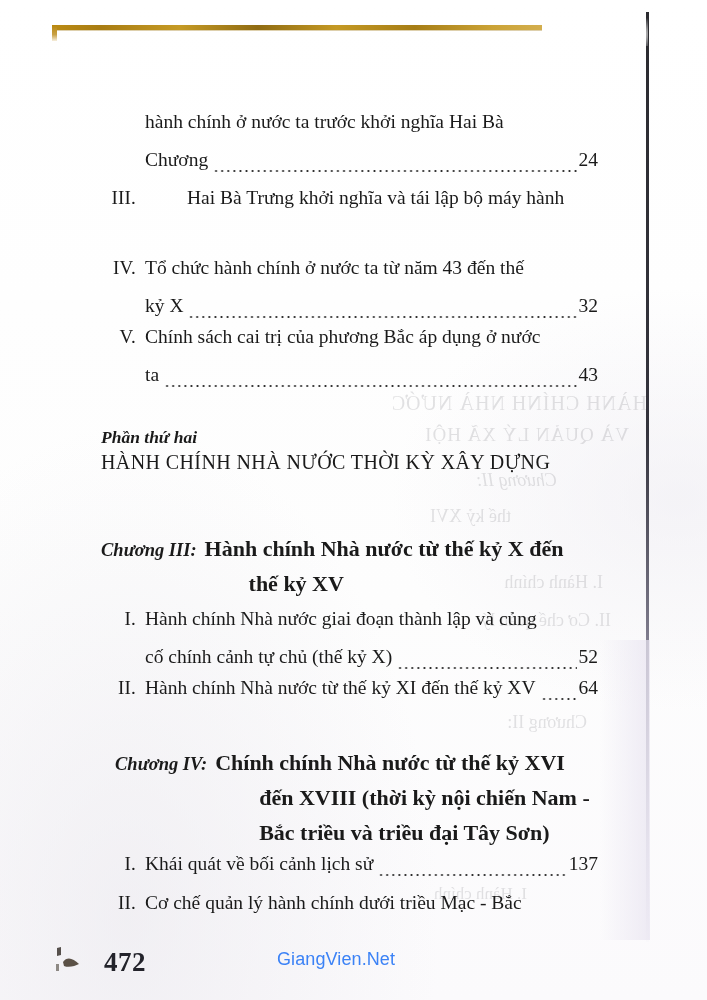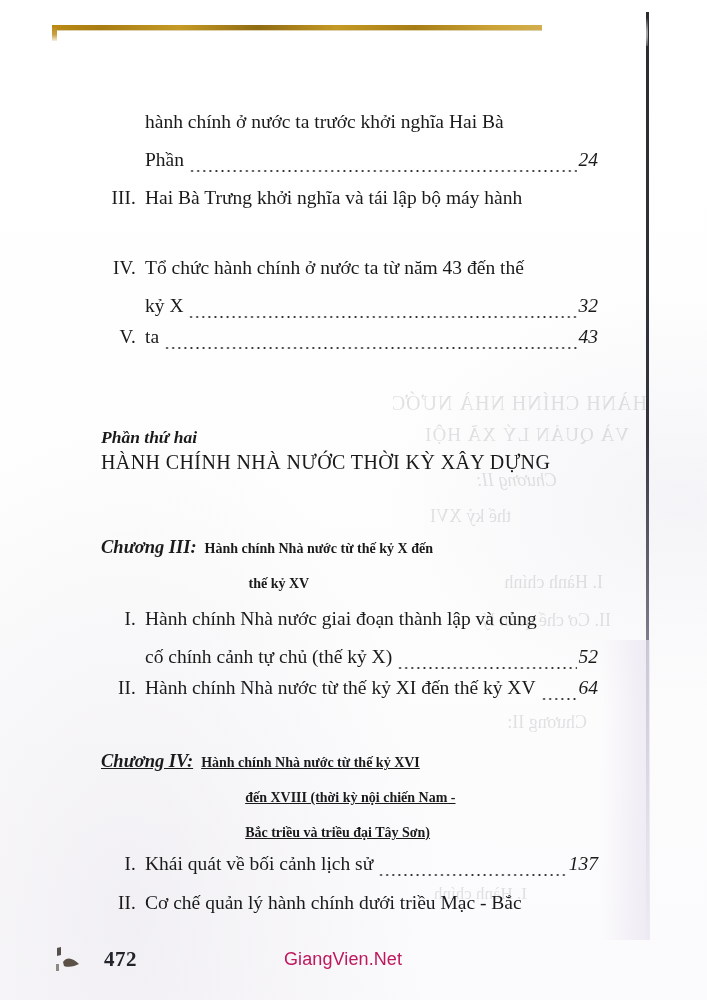--- a/index.html
+++ b/index.html
@@ -160,21 +160,20 @@
     background-image: radial-gradient(circle, #2b2b2b 0.9px, rgba(0,0,0,0) 1.1px);
     background-size: 6.1px 4px;
     background-position: 0 50%;
     background-repeat: repeat-x;
   }
   .pg {
     flex: 0 0 auto;
     text-align: right;
     font-size: 19.5px;
     white-space: pre;
-    font-style: italic;
   }
 
   
   .part-label {
     font-style: italic;
     font-weight: 700;
     font-size: 17.5px;
   }
   .part-title {
     font-size: 20px;
@@ -187,30 +186,30 @@
   .chap-label {
     flex: 0 0 auto;
     font-style: italic;
     font-weight: 700;
     font-size: 18.5px;
     white-space: pre;
   }
   .chap-body {
     flex: 1 1 auto;
     font-weight: 700;
-    font-size: 14px;
+    font-size: 22px;
     line-height: 35px;
     padding-left: 8px;
   }
   .chap-body .l2 { display: block; padding-left: 44px; }
 
   
   .folio {
     position: absolute;
-    font-size: 21px;
+    font-size: 27px;
     font-weight: 600;
     letter-spacing: 0.5px;
     color: #23232b;
   }
   .watermark {
     position: absolute;
     font-family: "Liberation Sans", "DejaVu Sans", sans-serif;
     font-size: 18px;
     font-weight: 500;
     letter-spacing: 0.1px;
@@ -247,28 +246,28 @@
 
   <div class="toc">
 
     <div class="row" style="position:absolute; left:92px; top:103px; width:506px;">
       <div class="num"></div>
       <div class="body">
         <div class="line">
           <span class="txt">hành chính ở nước ta trước khởi nghĩa Hai Bà</span>
         </div>
         <div class="line">
-          <span class="txt">Phần</span>
+          <span class="txt">Chương</span>
           <span class="leader"></span>
           <span class="pg">24</span>
         </div>
       </div>
     </div>
 
-    <div class="row" style="position:absolute; left:92px; top:179px; width:506px;">
+    <div class="row" style="position:absolute; left:92px; top:179px; width:506px;gap:42px;">
       <div class="num">III.</div>
       <div class="body">
         <div class="line">
           <span class="txt">Hai Bà Trưng khởi nghĩa và tái lập bộ máy hành</span>
         </div>
       </div>
     </div>
 
     <div class="row" style="position:absolute; left:92px; top:249px; width:506px;">
       <div class="num">IV.</div>
@@ -280,20 +279,23 @@
           <span class="txt">kỷ X</span>
           <span class="leader"></span>
           <span class="pg">32</span>
         </div>
       </div>
     </div>
 
     <div class="row" style="position:absolute; left:92px; top:318px; width:506px;">
       <div class="num">V.</div>
       <div class="body">
+        <div class="line">
+          <span class="txt">Chính sách cai trị của phương Bắc áp dụng ở nước</span>
+        </div>
         <div class="line">
           <span class="txt">ta</span>
           <span class="leader"></span>
           <span class="pg">43</span>
         </div>
       </div>
     </div>
 
     <div style="position:absolute; left:101px; top:427px;">
       <div class="part-label">Phần thứ hai</div>
@@ -326,24 +328,24 @@
       <div class="num">II.</div>
       <div class="body">
         <div class="line">
           <span class="txt">Hành chính Nhà nước từ thế kỷ XI đến thế kỷ XV</span>
           <span class="leader"></span>
           <span class="pg">64</span>
         </div>
       </div>
     </div>
 
-    <div class="chap-row" style="position:absolute; left:101px; top:745px; width:500px;text-decoration:underline;">
+    <div class="chap-row" style="position:absolute; left:115px; top:745px; width:500px;">
       <div class="chap-label">Chương IV:</div>
       <div class="chap-body">
-        <span>Hành chính Nhà nước từ thế kỷ XVI</span>
+        <span>Chính chính Nhà nước từ thế kỷ XVI</span>
         <span class="l2">đến XVIII (thời kỳ nội chiến Nam -</span>
         <span class="l2">Bắc triều và triều đại Tây Sơn)</span>
       </div>
     </div>
 
     <div class="row" style="position:absolute; left:92px; top:845px; width:506px;">
       <div class="num">I.</div>
       <div class="body">
         <div class="line">
           <span class="txt">Khái quát về bối cảnh lịch sử</span>
@@ -358,15 +360,15 @@
       <div class="body">
         <div class="line">
           <span class="txt">Cơ chế quản lý hành chính dưới triều Mạc - Bắc</span>
         </div>
       </div>
     </div>
 
   </div>
 
   <div class="folio" style="left:104px; top:947px;">472</div>
-  <div class="watermark" style="left:284px; top:949px; color:#be185d;">GiangVien.Net</div>
+  <div class="watermark" style="left:277px; top:949px; color:#3b82f6;">GiangVien.Net</div>
 
 </div>
 
 </body></html>

